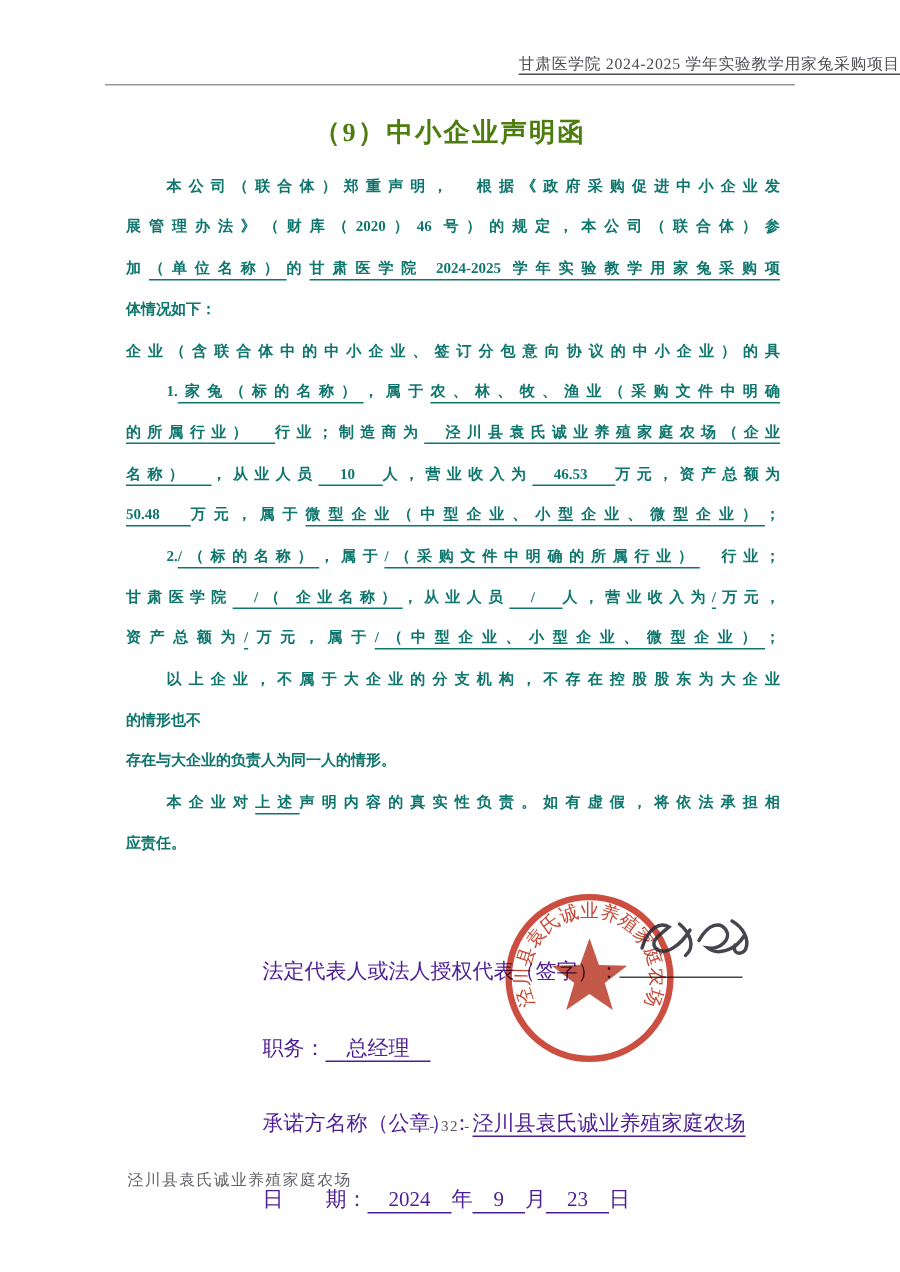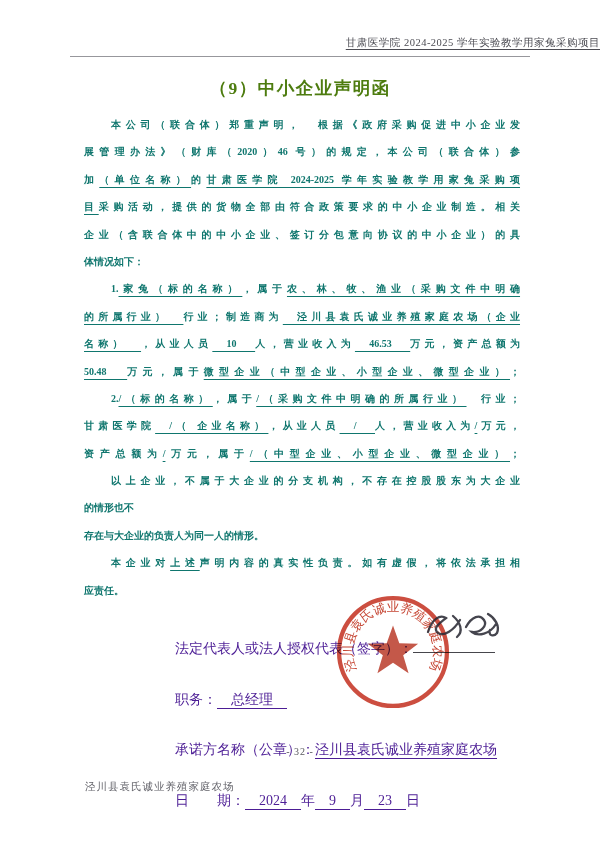--- a/index.html
+++ b/index.html
@@ -44,23 +44,22 @@
   <div class="hdr">甘肃医学院 2024-2025 学年实验教学用家兔采购项目</div>
   <div class="hdr-rule"></div>
 
   <div class="doc-title">（9）中小企业声明函</div>
 
   <div class="body-block">
 
     <div class="bl full ind"><span>本公司（联合体）郑重声明，　根据《政府采购促进中小企业发</span></div>
     <div class="bl full"><span>展管理办法》（财库（2020）46 号）的规定，本公司（联合体）参</span></div>
     <div class="bl full"><span>加</span><span class="u">（单位名称）</span><span>的</span><span class="u">甘肃医学院 2024-2025 学年实验教学用家兔采购项</span></div>
-    <div class="bl full"><span class="u">目</span><span>采购活动，提供的货物全部由符合政策要求的中小企业制造。相关</span></div>
+    <div class="bl"><span>体情况如下：</span></div>
     <div class="bl full"><span>企业（含联合体中的中小企业、签订分包意向协议的中小企业）的具</span></div>
-    <div class="bl"><span>体情况如下：</span></div>
 
     <div class="bl full ind"><span>1.</span><span class="u">家兔（标的名称）</span><span>，属于</span><span class="u">农、林、牧、渔业（采购文件中明确</span></div>
     <div class="bl full"><span class="u">的所属行业）　</span><span>行业；制造商为</span><span class="u">　泾川县袁氏诚业养殖家庭农场（企业</span></div>
     <div class="bl full"><span class="u">名称）　</span><span>，从业人员</span><span class="u">　10　</span><span>人，营业收入为</span><span class="u">　46.53　</span><span>万元，资产总额为</span></div>
     <div class="bl full"><span class="u">50.48　</span><span>万元，属于</span><span class="u">微型企业（中型企业、小型企业、微型企业）</span><span>；</span></div>
 
     <div class="bl full ind"><span>2.</span><span class="u">/（标的名称）</span><span>，属于</span><span class="u">/（采购文件中明确的所属行业）</span><span>　行业；</span></div>
     <div class="bl full"><span>甘肃医学院</span><span class="u">　/（ 企业名称）</span><span>，从业人员</span><span class="u">　/　</span><span>人，营业收入为</span><span class="u">/</span><span>万元，</span></div>
     <div class="bl full"><span>资产总额为</span><span class="u">/</span><span>万元，属于</span><span class="u">/（中型企业、小型企业、微型企业）</span><span>；</span></div>
 

